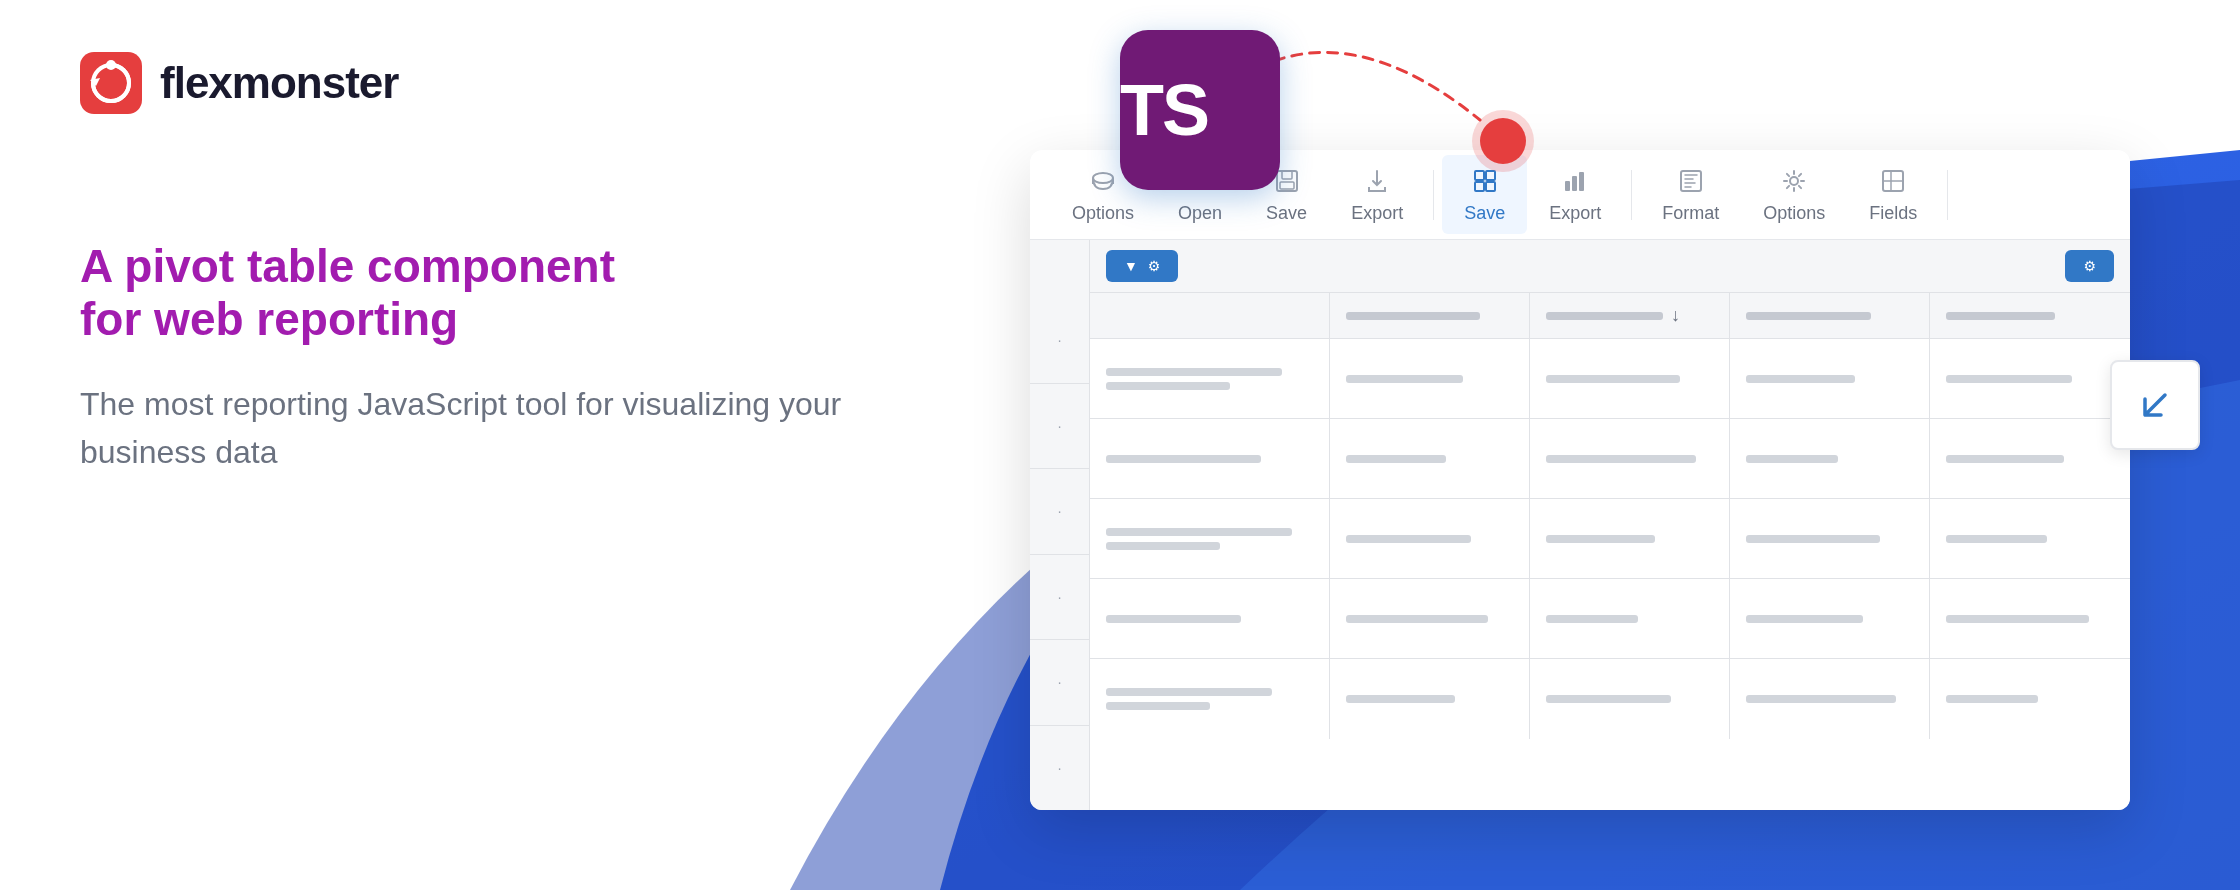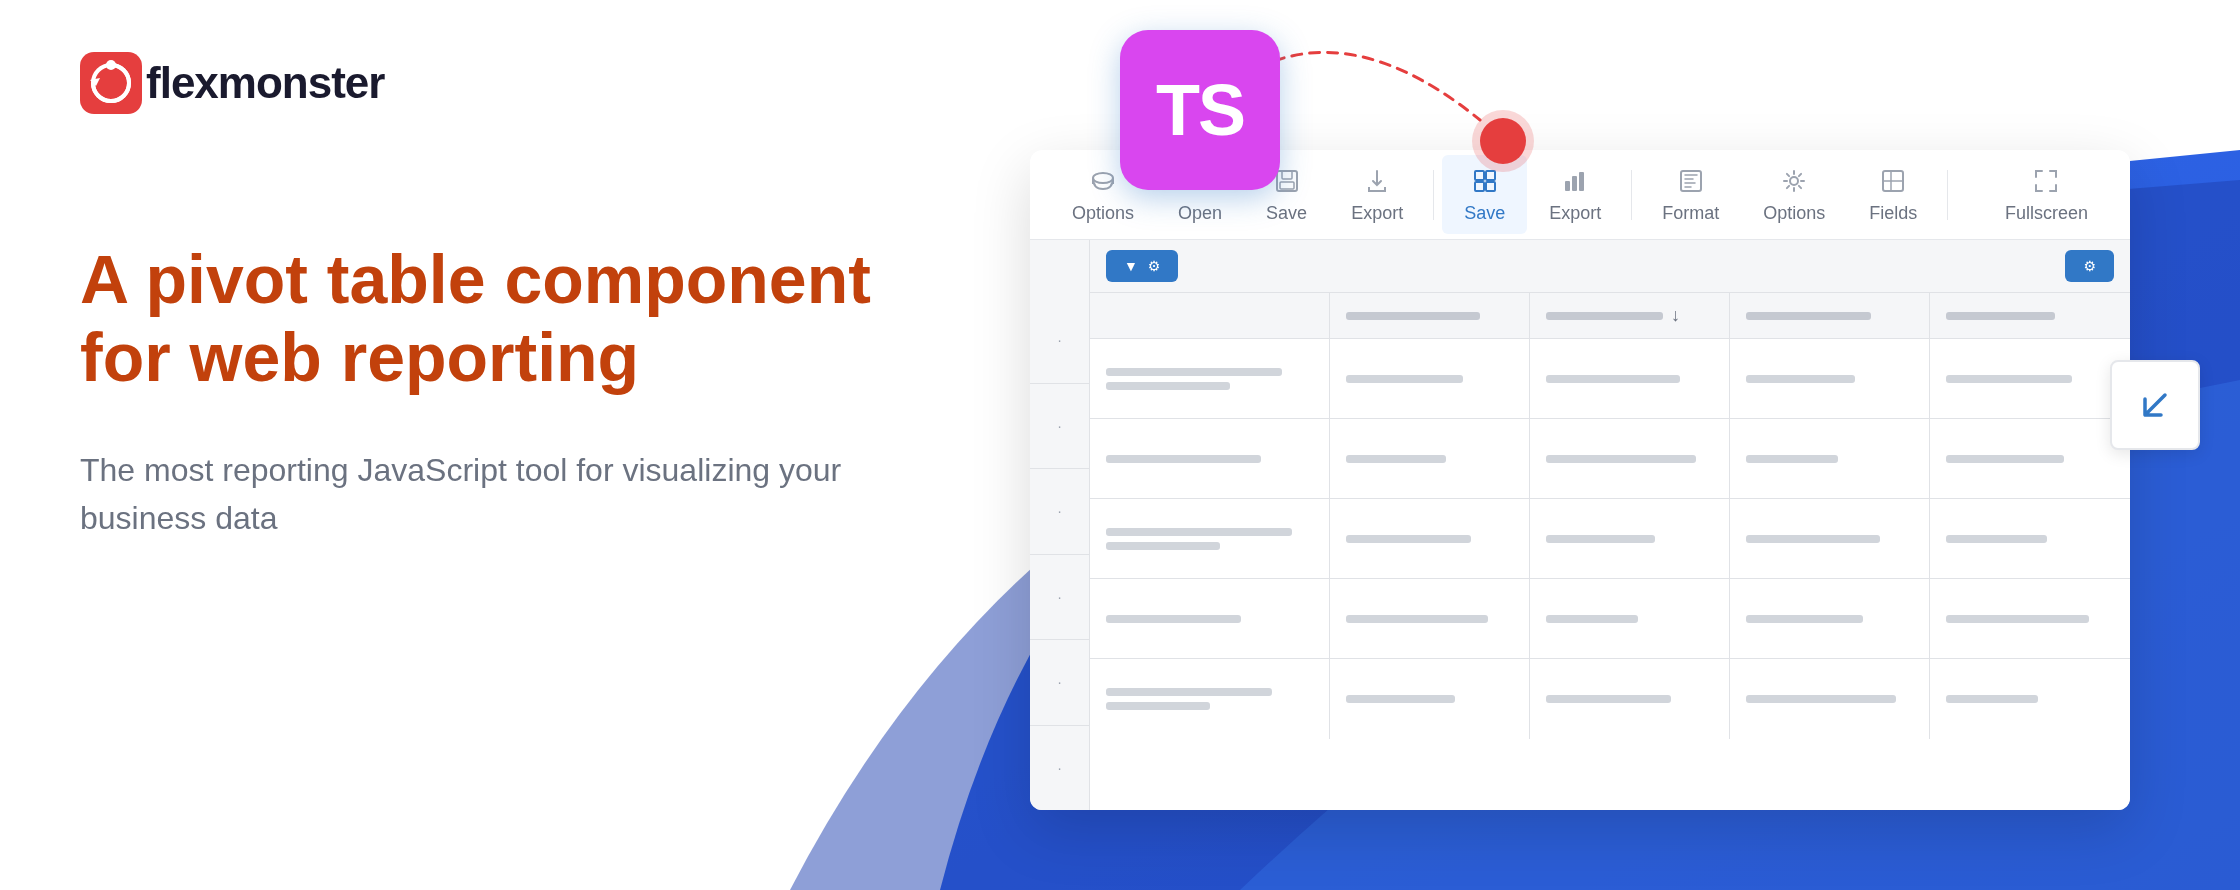--- a/index.html
+++ b/index.html
@@ -13,21 +13,21 @@
       position: relative;
     }
 
     
     .header {
       position: absolute;
       top: 52px;
       left: 80px;
       display: flex;
       align-items: center;
-      gap: 4px;
+      gap: 18px;
       z-index: 10;
     }
 
     .logo-icon {
       width: 62px;
       height: 62px;
     }
 
     .logo-text {
       font-size: 44px;
@@ -38,25 +38,25 @@
 
     
     .hero-text {
       position: absolute;
       top: 240px;
       left: 80px;
       z-index: 10;
     }
 
     .hero-title {
-      font-size: 68px;
+      font-size: 46px;
       font-weight: 700;
-      color: #c2410c;
+      color: #a21caf;
       line-height: 1.15;
-      margin-bottom: 50px;
+      margin-bottom: 34px;
     }
 
     .hero-subtitle {
       font-size: 32px;
       color: #6b7280;
       font-weight: 400;
       line-height: 1.5;
       max-width: 820px;
     }
 
@@ -70,25 +70,24 @@
       z-index: 5;
     }
 
     
     .ts-badge {
       position: absolute;
       top: 30px;
       left: 200px;
       width: 160px;
       height: 160px;
-      background: #d946ef;
+      background: #701a75;
       border-radius: 28px;
       display: flex;
       align-items: center;
-      justify-content: center;
       z-index: 15;
       box-shadow: 0 8px 30px rgba(49,120,198,0.35);
     }
 
     .ts-badge-text {
       font-size: 72px;
       font-weight: 800;
       color: #fff;
       letter-spacing: -2px;
     }
@@ -389,31 +388,20 @@
             <rect x="4" y="4" width="20" height="20" rx="2" stroke="#9ca3af" stroke-width="2" fill="none"></rect>
             <line x1="12" y1="4" x2="12" y2="24" stroke="#9ca3af" stroke-width="1.5"></line>
             <line x1="4" y1="14" x2="24" y2="14" stroke="#9ca3af" stroke-width="1.5"></line>
           </svg>
         </div>
         <span class="toolbar-btn-label">Fields</span>
       </div>
 
       <div class="toolbar-divider"></div>
 
-      <div class="toolbar-btn toolbar-right">
-        <div class="toolbar-btn-icon">
-          <svg width="28" height="28" viewBox="0 0 28 28" fill="none" xmlns="http://www.w3.org/2000/svg">
-            <path d="M4 10 L4 4 L10 4" stroke="#9ca3af" stroke-width="2" stroke-linecap="round" fill="none"></path>
-            <path d="M18 4 L24 4 L24 10" stroke="#9ca3af" stroke-width="2" stroke-linecap="round" fill="none"></path>
-            <path d="M4 18 L4 24 L10 24" stroke="#9ca3af" stroke-width="2" stroke-linecap="round" fill="none"></path>
-            <path d="M18 24 L24 24 L24 18" stroke="#9ca3af" stroke-width="2" stroke-linecap="round" fill="none"></path>
-          </svg>
-        </div>
-        <span class="toolbar-btn-label">Fullscreen</span>
-      </div>
     </div>
 
     <div class="pivot-content">
 
       <div class="pivot-sidebar">
         <div style="height:100%;display:flex;flex-direction:column;padding-top:58px;">
           <div style="flex:1;border-bottom:1px solid #e0e2e6;display:flex;align-items:center;justify-content:center;font-size:14px;color:#9ca3af;">·</div>
           <div style="flex:1;border-bottom:1px solid #e0e2e6;display:flex;align-items:center;justify-content:center;font-size:14px;color:#9ca3af;">·</div>
           <div style="flex:1;border-bottom:1px solid #e0e2e6;display:flex;align-items:center;justify-content:center;font-size:14px;color:#9ca3af;">·</div>
           <div style="flex:1;border-bottom:1px solid #e0e2e6;display:flex;align-items:center;justify-content:center;font-size:14px;color:#9ca3af;">·</div>

